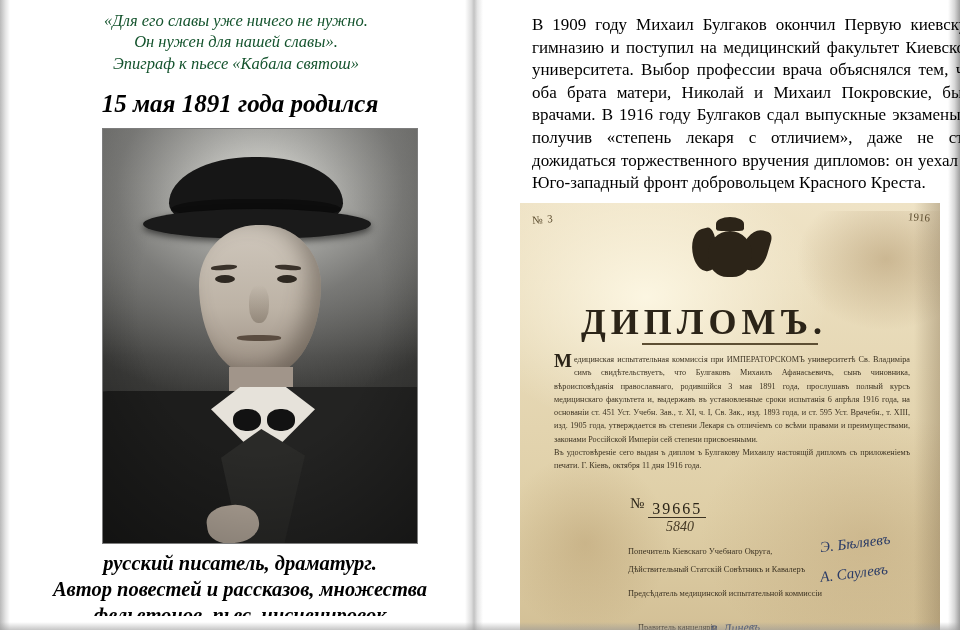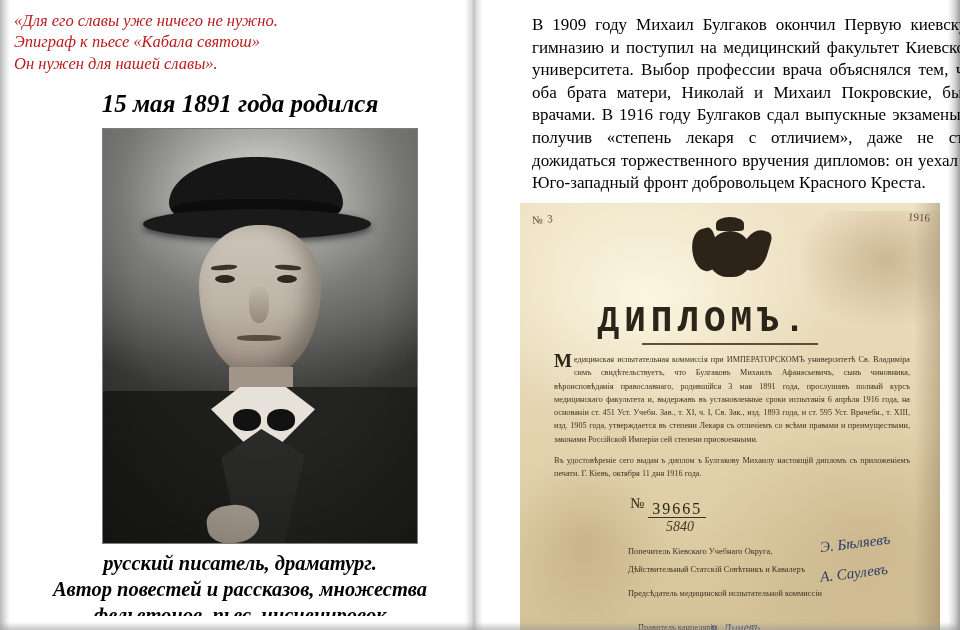--- a/index.html
+++ b/index.html
@@ -48,26 +48,26 @@
 
   
   .left-col {
     position: absolute;
     left: 14px; top: 10px;
     width: 450px;
     height: 620px;
   }
   .epigraph {
     width: 452px;
-    text-align: left;
+    text-align: center;
     font-family: "Liberation Serif", serif;
     font-size: 16.5px;
     font-style: italic;
     line-height: 1.30;
-    color: #b91c1c;
+    color: #14532d;
     padding-right: 8px;
     box-sizing: border-box;
   }
   .epigraph div { white-space: nowrap; }
   .date-heading {
     margin-top: 16px;
     width: 452px;
     text-align: center;
     font-family: "Liberation Serif", serif;
     font-size: 25px;
@@ -333,21 +333,21 @@
     transform: translateX(-50%);
     width: 28px; height: 14px;
     background: #2c2418;
     border-radius: 50% 50% 18% 18%;
   }
   .d-title {
     position: absolute;
     left: 0; top: 98px;
     width: 368px;
     text-align: center;
-    font-family: Liberation Mono, monospace;
+    font-family: Liberation Serif, serif;
     font-size: 36px;
     font-weight: bold;
     letter-spacing: 5px;
     color: #2b2418;
   }
   .d-rule {
     position: absolute;
     left: 122px; top: 140px;
     width: 176px; height: 2px;
     background: #5d4f34;
@@ -458,22 +458,22 @@
 <div class="slide">
 
   <div class="edge-left"></div>
   <div class="spine"></div>
   <div class="edge-right"></div>
 
   <div class="left-col">
 
     <div class="epigraph">
       <div>«Для его славы уже ничего не нужно.</div>
+      <div>Он нужен для нашей славы».</div>
       <div>Эпиграф к пьесе «Кабала святош»</div>
-      <div>Он нужен для нашей славы».</div>
     </div>
 
     <div class="date-heading">15 мая 1891 года родился</div>
 
     <div class="portrait-wrap">
       <div class="portrait">
         <div class="p-hat"></div>
         <div class="p-hat-band"></div>
         <div class="p-hat-brim"></div>
         <div class="p-face"></div>
@@ -518,21 +518,21 @@
         <div class="d-crest-wing-r"></div>
         <div class="d-crest-body"></div>
         <div class="d-crest-crown"></div>
       </div>
 
       <div class="d-title">ДИПЛОМЪ.</div>
       <div class="d-rule"></div>
 
       <div class="d-para">
         <span class="d-dropcap">М</span><span>едицинская испытательная коммиссiя при ИМПЕРАТОРСКОМЪ университетѣ Св. Владимiра симъ свидѣтельствуетъ, что Булгаковъ Михаилъ Афанасьевичъ, сынъ чиновника, вѣроисповѣданiя православнаго, родившiйся 3 мая 1891 года, прослушавъ полный курсъ медицинскаго факультета и, выдержавъ въ установленные сроки испытанiя 6 апрѣля 1916 года, на основанiи ст. 451 Уст. Учебн. Зав., т. XI, ч. I, Св. Зак., изд. 1893 года, и ст. 595 Уст. Врачебн., т. XIII, изд. 1905 года, утверждается въ степени Лекаря съ отличiемъ со всѣми правами и преимуществами, законами Россiйской Имперiи сей степени присвоенными.</span>
-        <div style="margin-top:8px">Въ удостовѣренiе сего выдан ъ диплом ъ Булгакову Михаилу настоящiй дипломъ съ приложенiемъ печати. Г. Кiевъ, октября 11 дня 1916 года.</div>
+        <div style="margin-top:0">Въ удостовѣренiе сего выдан ъ диплом ъ Булгакову Михаилу настоящiй дипломъ съ приложенiемъ печати. Г. Кiевъ, октября 11 дня 1916 года.</div>
       </div>
 
       <div class="d-number-row">
         <span class="d-no">№</span>
         <span class="d-num">39665</span>
         <span class="d-num2">5840</span>
       </div>
 
       <div class="d-sign-1">Попечитель Кiевскаго Учебнаго Округа,</div>
       <div class="d-sign-2">Дѣйствительный Статскiй Совѣтникъ и Кавалеръ</div>

